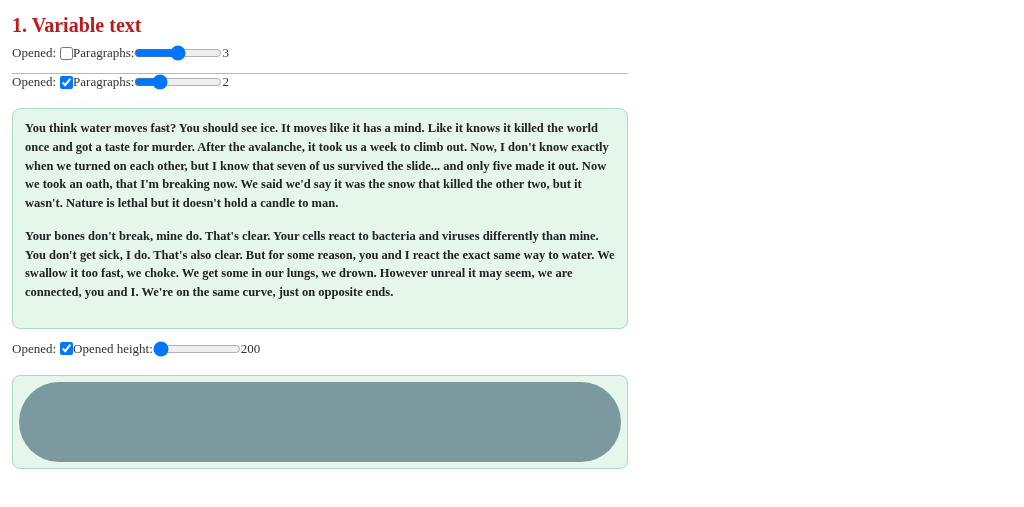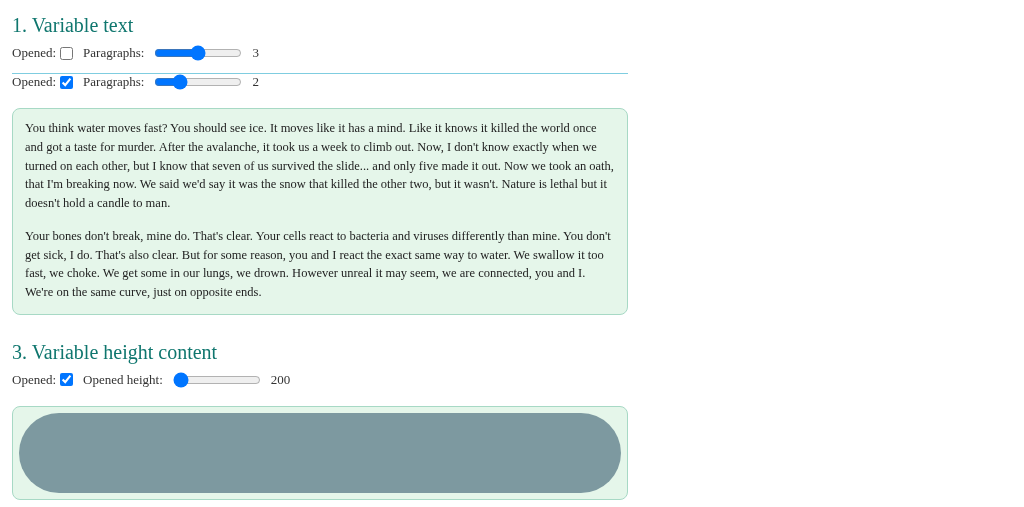--- a/index.html
+++ b/index.html
@@ -12,29 +12,29 @@
       background: #fff;
       width: 640px;
     }
     .section {
       padding-bottom: 12px;
     }
     .section-1 {
       border-bottom: 1px solid #7fcde0;
     }
     h2 {
-      font-weight: normal;
+      font-weight: bold;
       font-size: 20px;
       margin: 14px 0 8px 0;
-      color: #0f766e;
+      color: #b91c1c;
     }
     .controls {
       display: flex;
       align-items: center;
-      gap: 10px;
+      gap: 0;
       font-size: 13px;
     }
     .controls label {
       display: flex;
       align-items: center;
       gap: 4px;
     }
     input[type="checkbox"] {
       margin: 0;
       cursor: pointer;
@@ -54,26 +54,27 @@
     }
     .card {
       margin-top: 18px;
       border: 1px solid #a7d9c5;
       border-radius: 8px;
       background: #e5f6ea;
       padding: 10px 12px;
       font-size: 12.5px;
       line-height: 1.5;
       color: #222;
+      font-weight: bold;
     }
     .card p {
       margin: 0 0 14px 0;
     }
     .card p:last-child {
-      margin-bottom: 2px;
+      margin-bottom: 16px;
     }
     .card-3 {
       padding: 6px;
     }
     .pill {
       background: #7d99a0;
       border-radius: 40px;
       width: 100%;
     }
   </style>
@@ -107,21 +108,20 @@
     <input type="range" min="1" max="5" id="range2" value="2" style="">
     <span class="value-out">2</span>
   </div>
   <div class="card">
     <p>You think water moves fast? You should see ice. It moves like it has a mind. Like it knows it killed the world once and got a taste for murder. After the avalanche, it took us a week to climb out. Now, I don't know exactly when we turned on each other, but I know that seven of us survived the slide... and only five made it out. Now we took an oath, that I'm breaking now. We said we'd say it was the snow that killed the other two, but it wasn't. Nature is lethal but it doesn't hold a candle to man.</p>
     <p>Your bones don't break, mine do. That's clear. Your cells react to bacteria and viruses differently than mine. You don't get sick, I do. That's also clear. But for some reason, you and I react the exact same way to water. We swallow it too fast, we choke. We get some in our lungs, we drown. However unreal it may seem, we are connected, you and I. We're on the same curve, just on opposite ends.</p>
   </div>
 </div>
 
 <div class="section">
-  <h2>3. Variable height content</h2>
   <div class="controls">
     <label>
       <span>Opened:</span>
       <input type="checkbox" id="opened3" checked="" style="">
     </label>
     <label>
       <span>Opened height:</span>
     </label>
     <input type="range" class="wide-range" id="range3" min="100" max="1000" value="100" style="">
     <span class="value-out">200</span>

